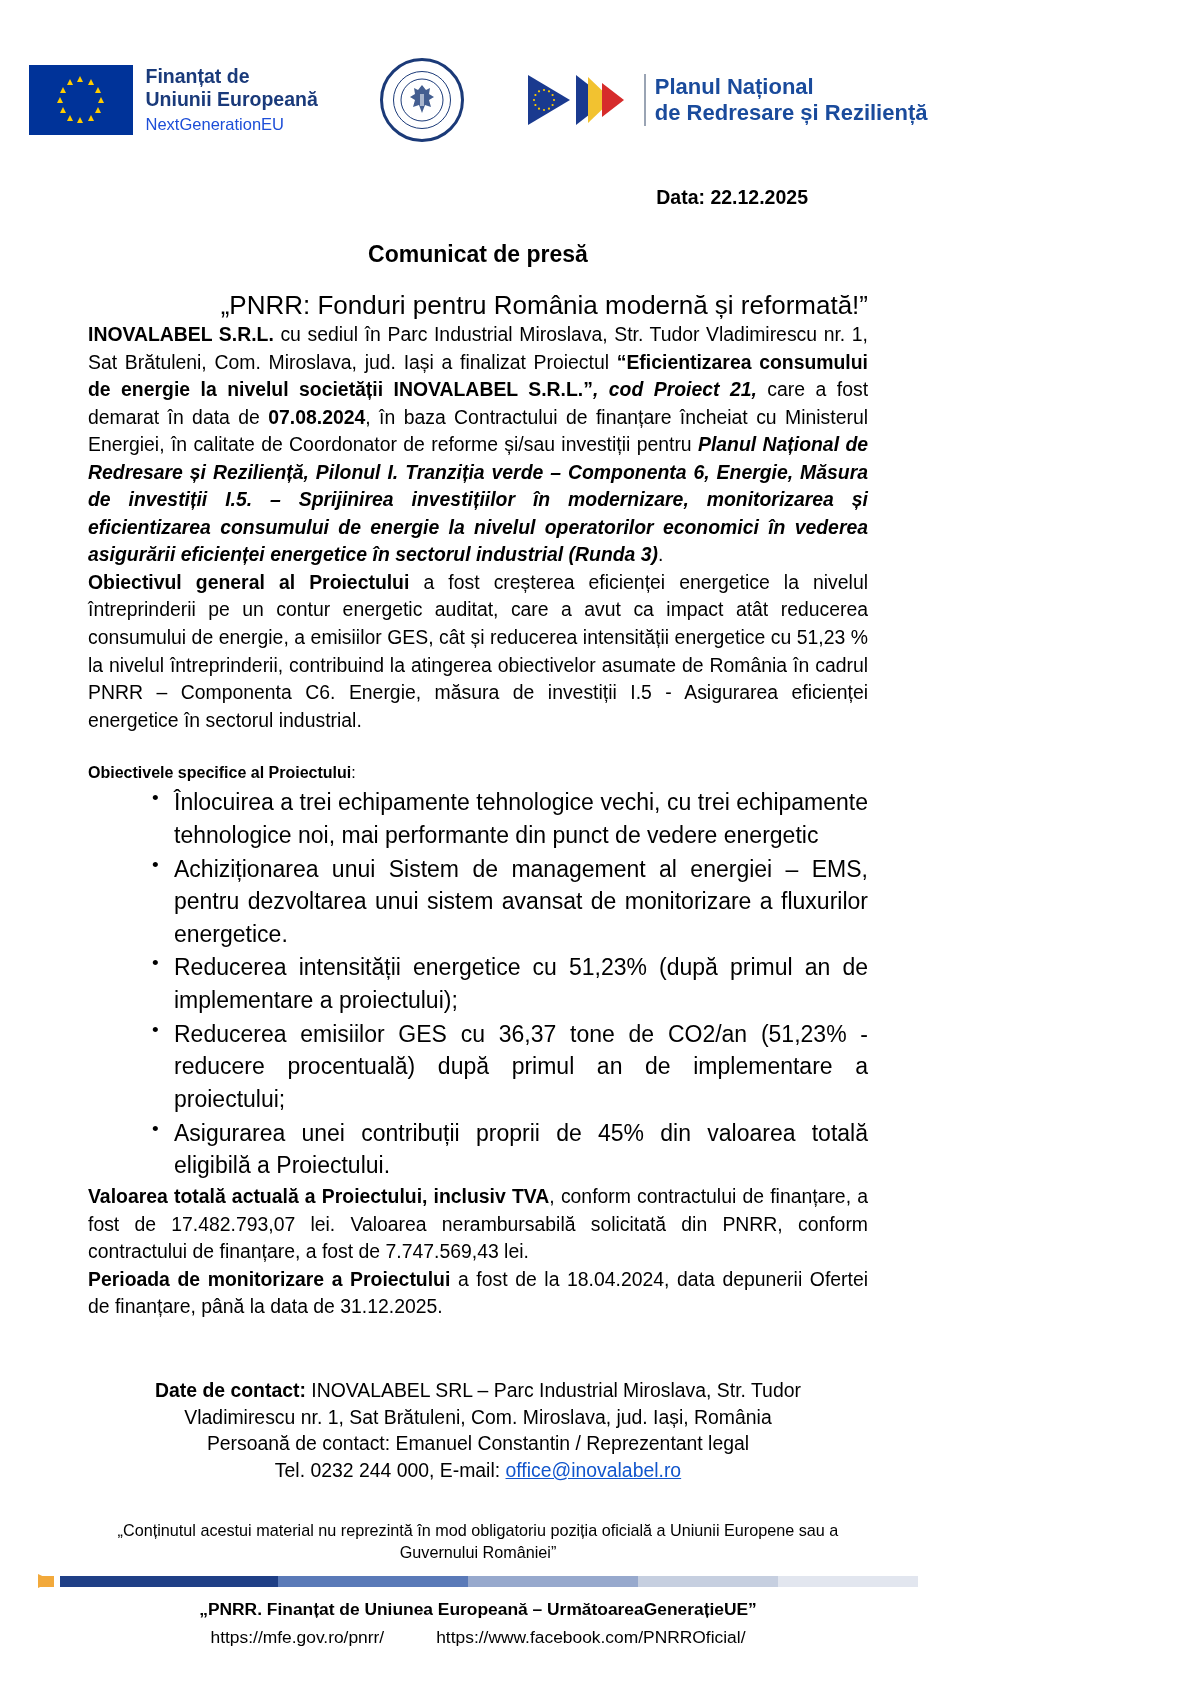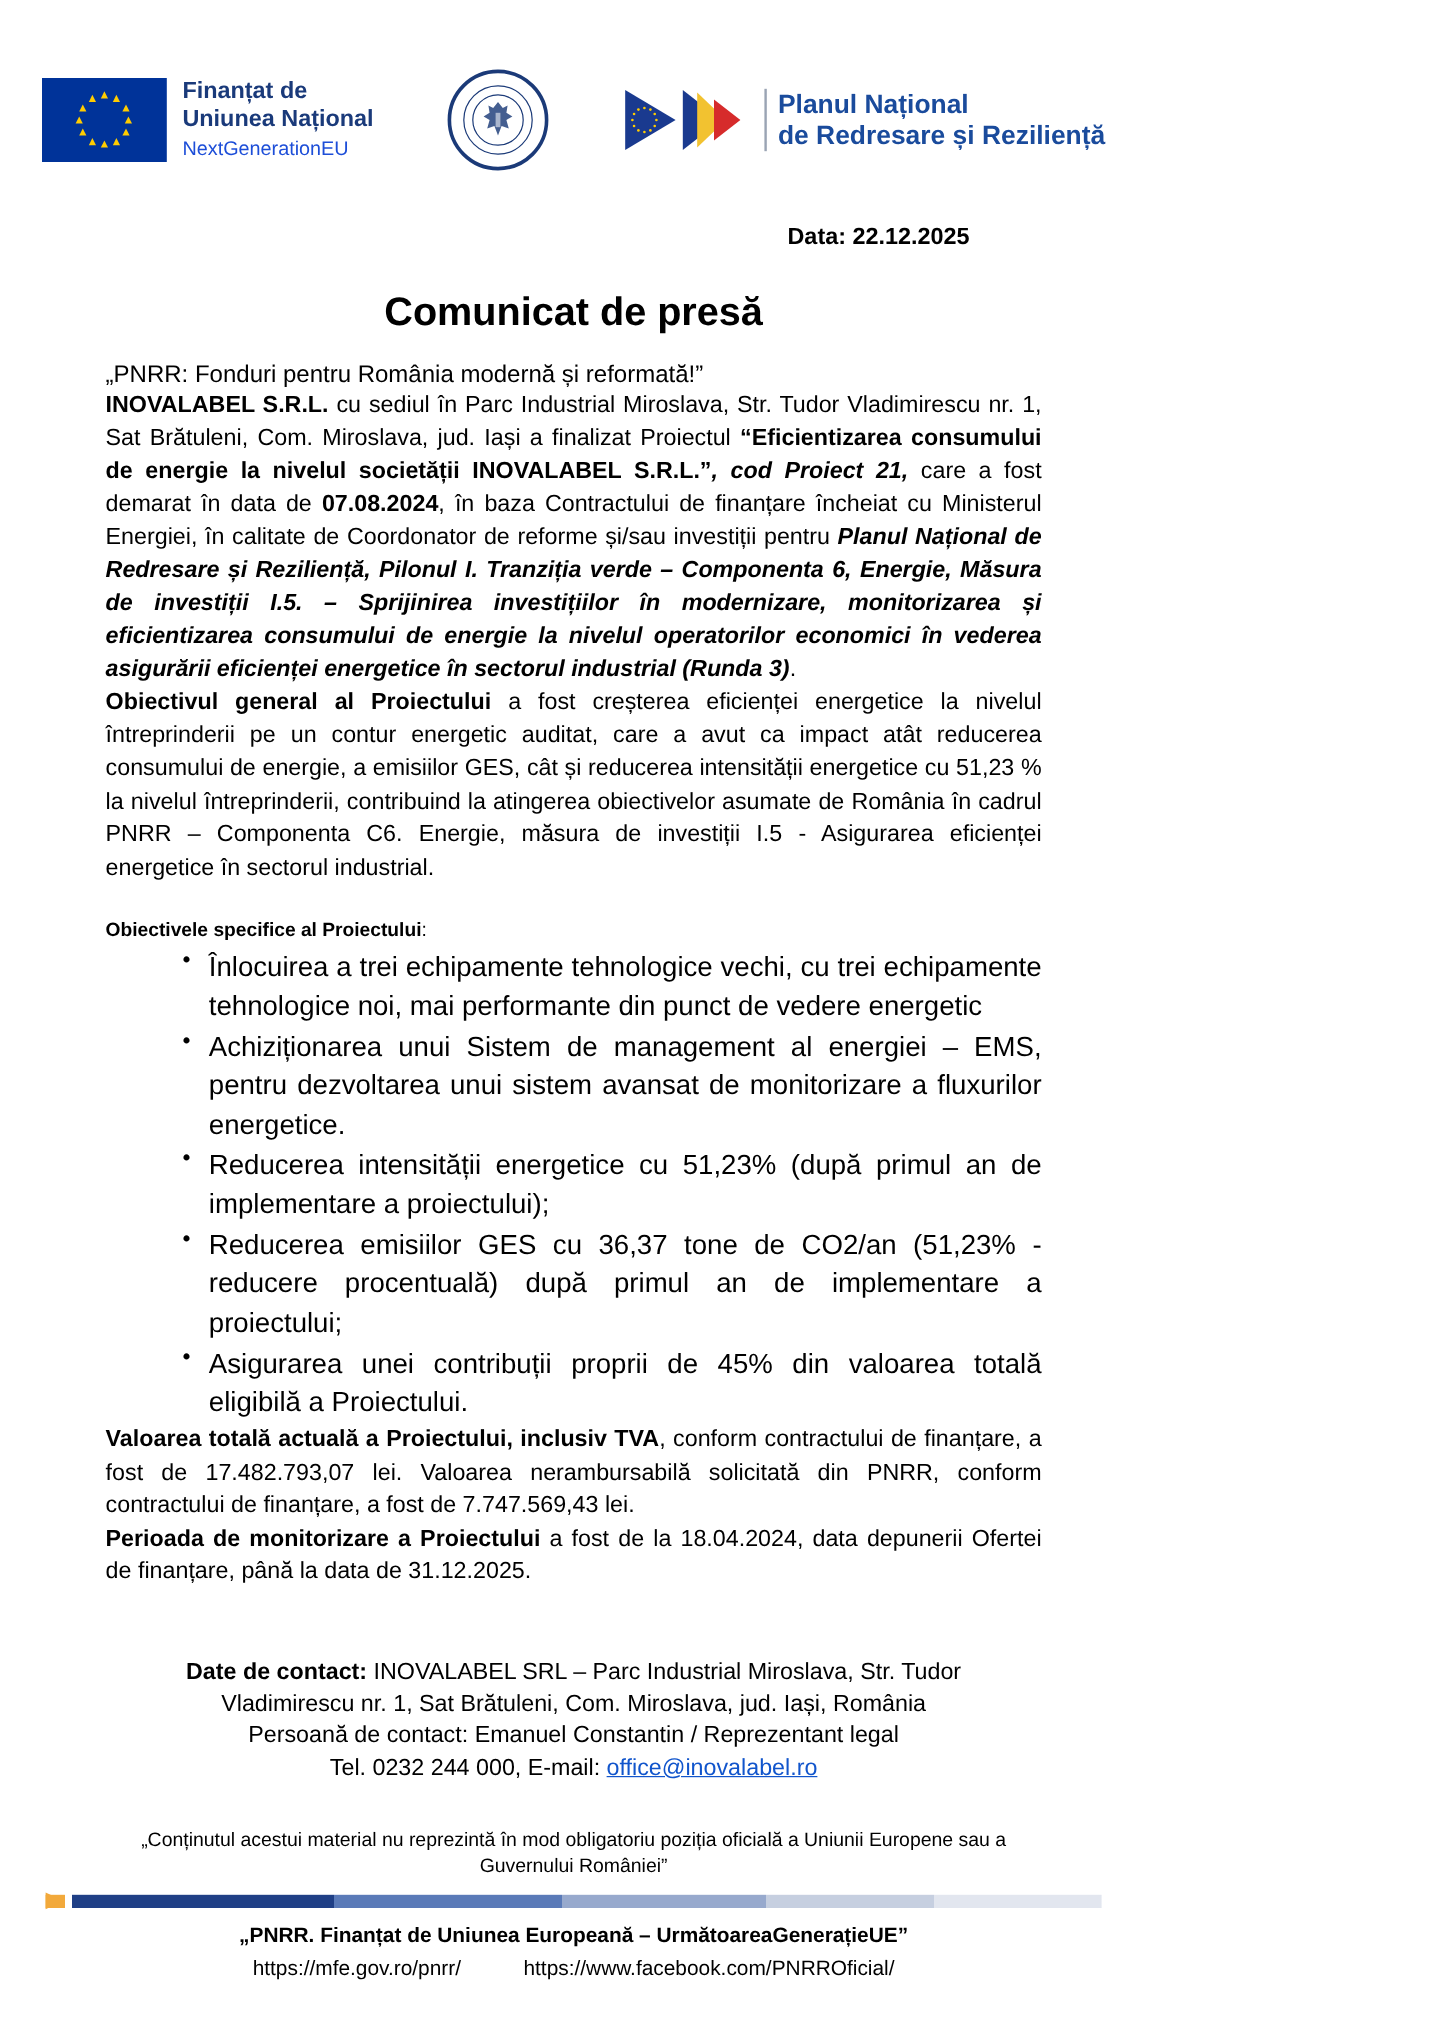--- a/index.html
+++ b/index.html
@@ -118,26 +118,26 @@
   .date-line {
     text-align: right;
     font-weight: bold;
     font-size: 19.5px;
     margin-top: 30px;
     margin-right: 60px;
   }
   .title {
     text-align: center;
     font-weight: bold;
-    font-size: 33px;
+    font-size: 23px;
     margin-top: 32px;
   }
   .subtitle {
-    text-align: left;
-    font-size: 20px;
+    text-align: right;
+    font-size: 26px;
     margin-top: 22px;
   }
 
   p.para {
     font-size: 19.4px;
     line-height: 1.42;
     text-align: justify;
     margin: 0;
   }
   .para-first { margin-top: 66px; }
@@ -249,21 +249,21 @@
           <div class="star" style="left: 48.8px; top: 52.3px;"></div>
           <div class="star" style="left: 38.55px; top: 49.5535px;"></div>
           <div class="star" style="left: 31.0465px; top: 42.05px;"></div>
           <div class="star" style="left: 28.3px; top: 31.8px;"></div>
           <div class="star" style="left: 31.0465px; top: 21.55px;"></div>
           <div class="star" style="left: 38.55px; top: 14.0465px;"></div>
         </div>
       <div>
         <div class="eu-text-main">
           <div>Finanțat de</div>
-          <div>Uniunea Național</div>
+          <div>Uniunii Europeană</div>
         </div>
         <div class="eu-text-sub">NextGenerationEU</div>
       </div>
     </div>
 
     <div class="ro-seal">
       <div class="ro-seal-inner">
         <svg width="46" height="46" viewBox="0 0 46 46">
           <ellipse cx="23" cy="23" rx="21" ry="21" fill="none" stroke="#1b3a78" stroke-width="1"></ellipse>
           <path d="M23 8 L27 13 L31 11 L30 17 L35 20 L30 23 L32 30 L26 28 L23 36 L20 28 L14 30 L16 23 L11 20 L16 17 L15 11 L19 13 Z" fill="#1b3a78" opacity="0.82"></path>

